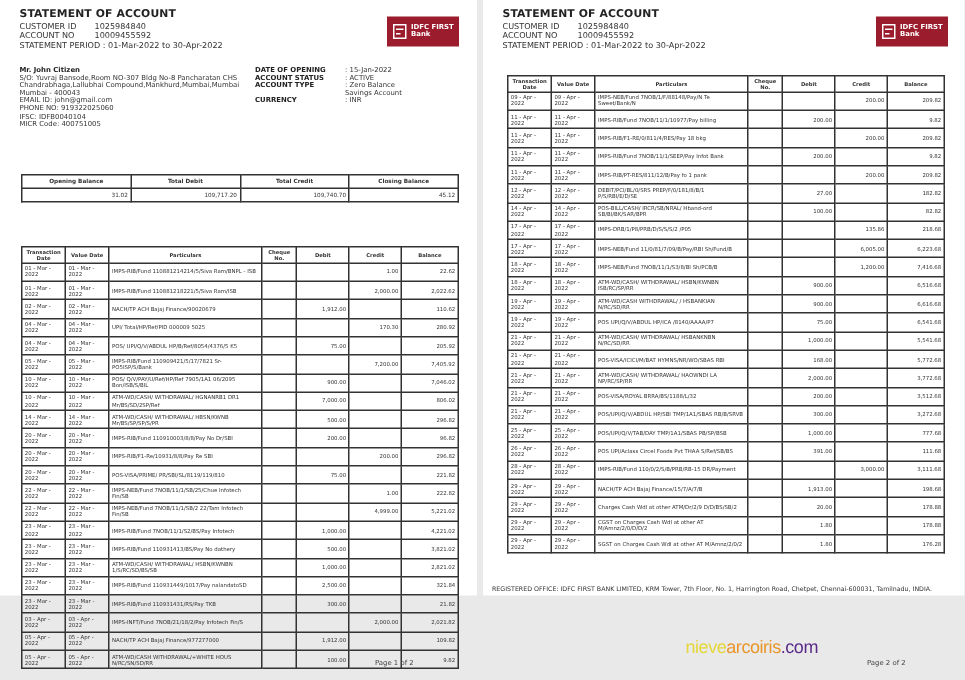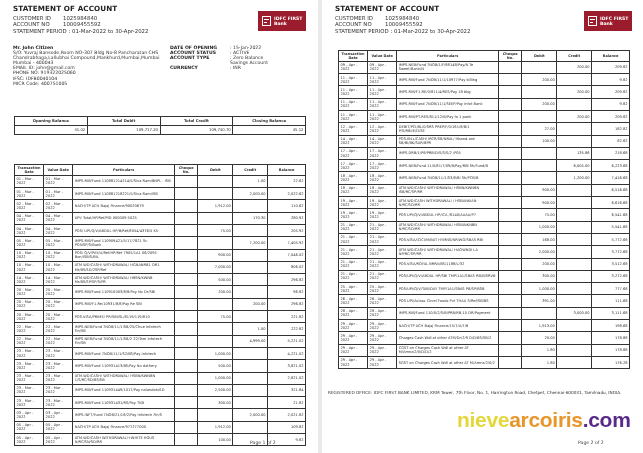--- a/index.html
+++ b/index.html
@@ -1,18 +1,18 @@
 <!DOCTYPE html>
 <html><head>
 <meta charset="utf-8">
 <style>
   * { box-sizing: border-box; margin: 0; padding: 0; }
   html, body { width: 643px; height: 453px; overflow: hidden; background: #e9e9e9; }
   body { font-family: "DejaVu Sans", sans-serif; color: #222; position: relative; }
-  .page { position: absolute; top: 0; height: 453px; background: #fff; }
+  .page { position: absolute; top: 0; height: 397px; background: #fff; }
   .page.left { left: 0; width: 318px; }
   .page.right { left: 322px; width: 321px; }
   .title { position: absolute; left: 13px; top: 4px; font-size: 7.2px; font-weight: bold; letter-spacing: 0.1px; }
   .meta { position: absolute; left: 13px; top: 15px; font-size: 5.4px; line-height: 6.3px; color: #333; }
   .meta .row { display: flex; white-space: nowrap; }
   .meta .k { width: 50px; }
   .logo { position: absolute; top: 11px; width: 48px; height: 20px; background: #9b1c2c; color: #fff; display: flex; align-items: center; padding-left: 4px; }
   .logo .mark { width: 9px; height: 10px; border: 1.2px solid #fff; margin-right: 3px; position: relative; }
   .logo .mark:before { content: ""; position: absolute; left: 1px; top: 2px; width: 5px; height: 1.2px; background: #fff; }
   .logo .mark:after { content: ""; position: absolute; left: 1px; top: 5px; width: 3px; height: 1.2px; background: #fff; }
@@ -28,21 +28,21 @@
   th { font-weight: bold; text-align: center; font-size: 3.5px; }
   .num { text-align: right; }
   .summary { left: 14px; top: 116px; width: 292px; }
   .summary th { height: 9px; font-size: 3.8px; }
   .summary td { height: 9px; text-align: right; font-size: 3.8px; }
   .txn-left { left: 14px; top: 164px; width: 292px; }
   .txn-right { left: 16px; top: 50px; width: 292px; }
   .txn td { height: 12.3px; }
   .txn th { height: 9px; }
   .footer-note { position: absolute; left: 6px; top: 390px; width: 310px; font-size: 4.2px; line-height: 5px; color: #333; }
-  .watermark { position: absolute; left: 135px; top: 408px; font-size: 21px; font-weight: bold; font-family: "Liberation Sans", sans-serif; letter-spacing: -0.3px; }
+  .watermark { position: absolute; left: 135px; top: 424px; font-size: 12px; font-weight: normal; font-family: "Liberation Sans", sans-serif; letter-spacing: -0.3px; }
   .watermark .a { color: #e5d63a; }
   .watermark .b { color: #e8962a; }
   .watermark .c { color: #5a2a8a; }
   .pageno { position: absolute; font-size: 4.6px; color: #444; top: 440px; }
 </style>
 </head>
 <body>
 
 <div class="page left">
   <div class="title">STATEMENT OF ACCOUNT</div>

